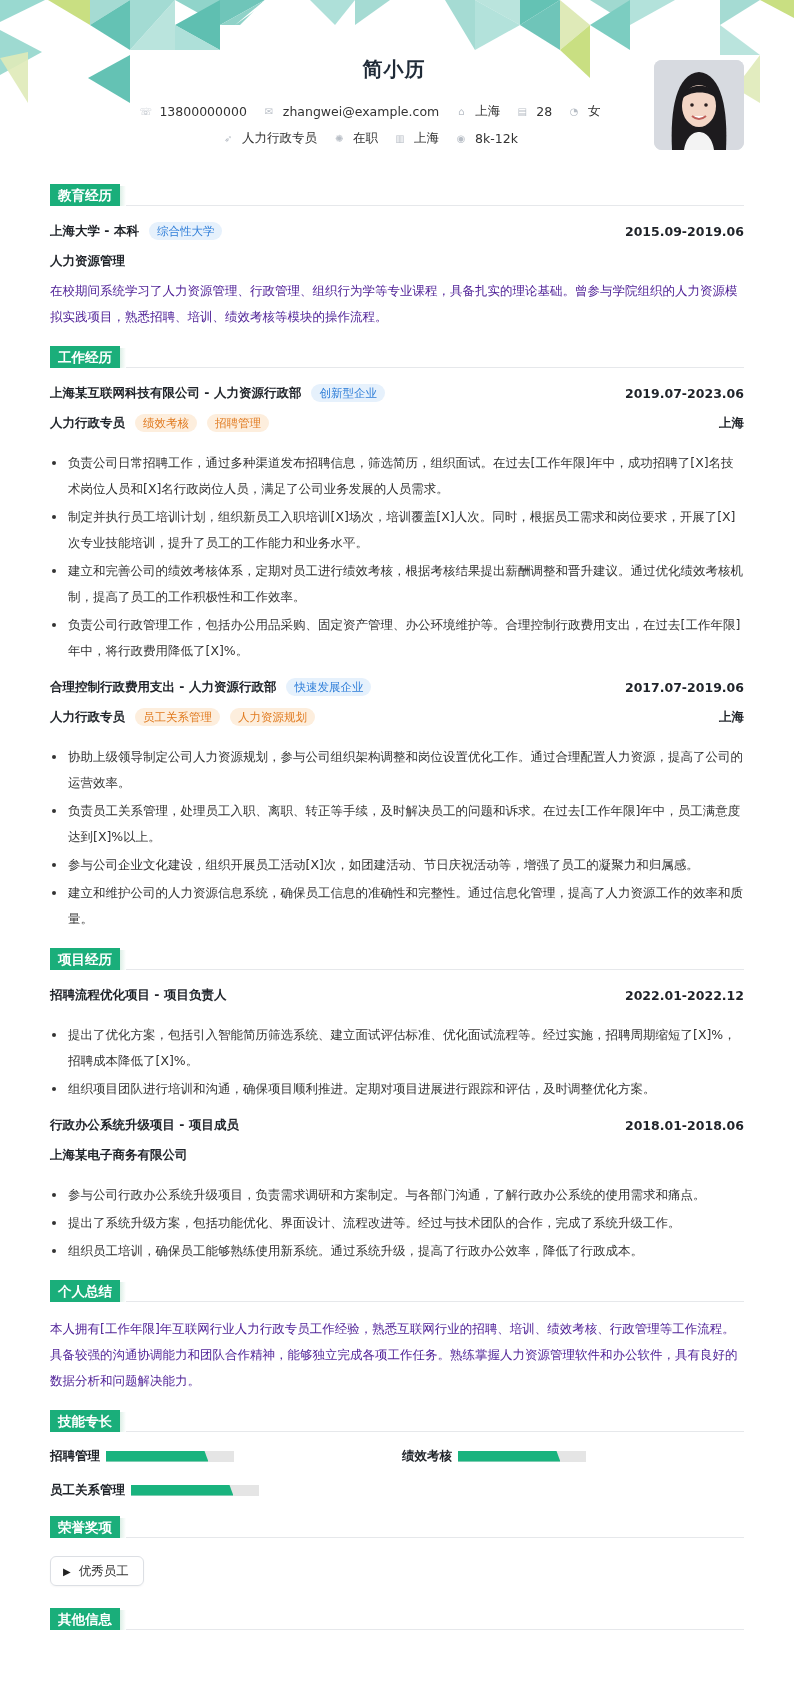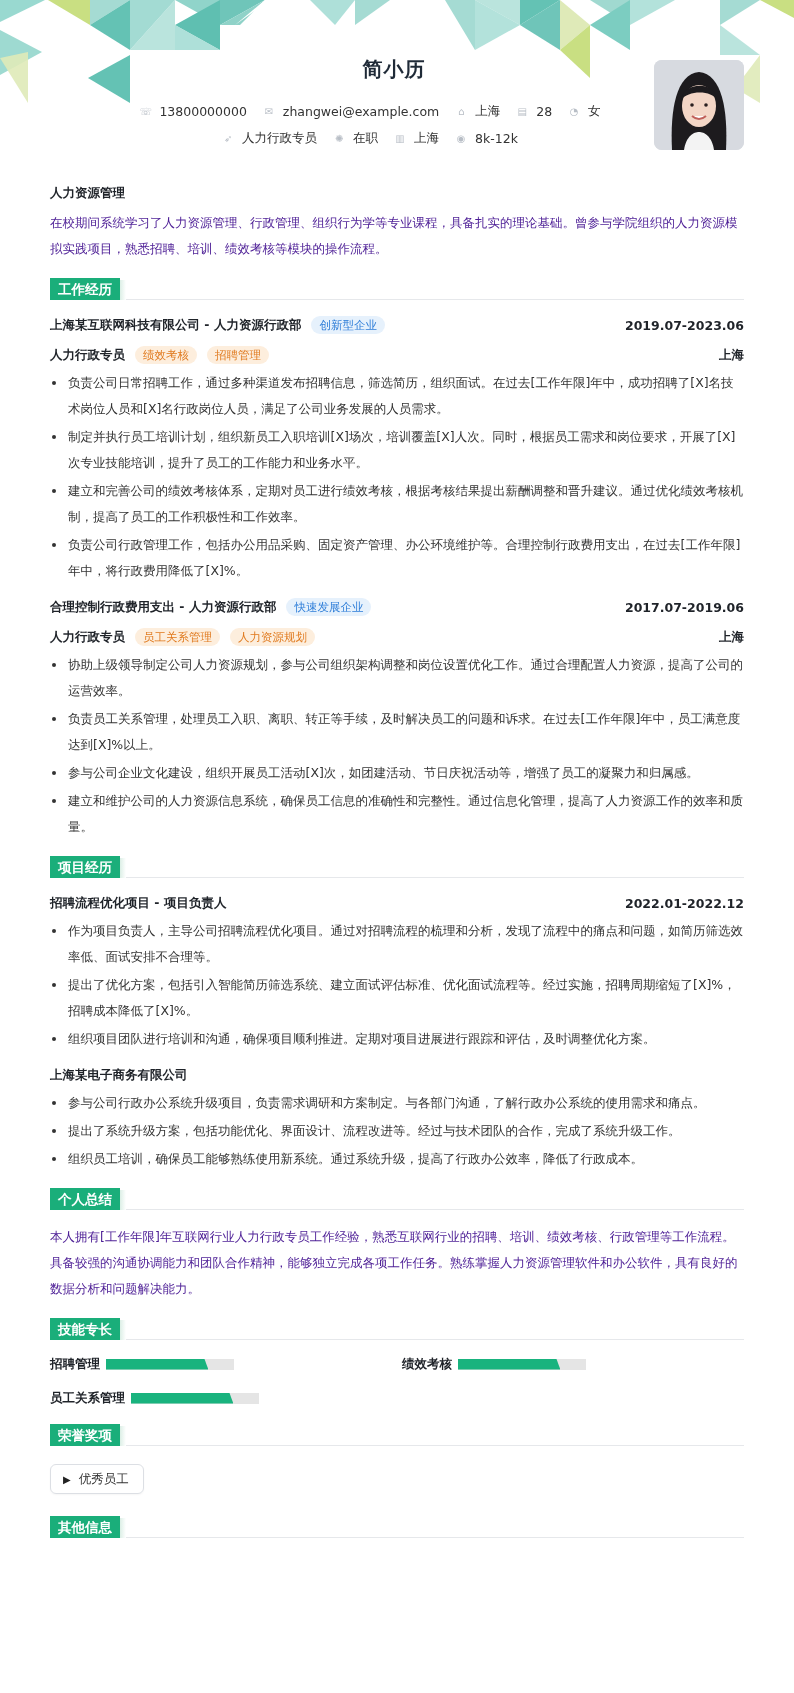--- a/index.html
+++ b/index.html
@@ -51,21 +51,21 @@
   .row + .row { margin-top: 8px; }
   .title { font-weight: bold; font-size: 12.5px; color: #1f2329; display: flex; align-items: center; }
   .date { font-weight: bold; font-size: 12.5px; color: #1f2329; }
   .tag {
     display: inline-block; font-size: 11.5px; font-weight: normal; padding: 0 8px; height: 18px; line-height: 18px;
     border-radius: 9px; margin-left: 10px;
   }
   .tag.blue { background: #e6f1fc; color: #2f7ed8; }
   .tag.orange { background: #fdeedd; color: #e07a1f; }
   .para { font-size: 12.5px; line-height: 26px; color: #4c1d95; margin-top: 6px; }
-  ul.bullets { list-style: none; margin-top: 4px; }
+  ul.bullets { list-style: none; margin-top: 16px; }
   ul.bullets li {
     position: relative; padding-left: 18px; font-size: 12.5px; line-height: 26px; color: #333; margin-bottom: 2px;
   }
   ul.bullets li::before {
     content: ""; position: absolute; left: 2px; top: 11px; width: 4px; height: 4px; border-radius: 50%; background: #333;
   }
 
   .skills { display: grid; grid-template-columns: 352px 352px; row-gap: 14px; column-gap: 0; }
   .skill { display: flex; align-items: center; height: 20px; }
   .skill-name { font-size: 12.5px; font-weight: bold; color: #1f2329; margin-right: 6px; white-space: nowrap; }
@@ -173,21 +173,31 @@
         <circle cx="38" cy="45" r="1.8" fill="#2a2020"></circle>
         <circle cx="52" cy="45" r="1.8" fill="#2a2020"></circle>
         <path d="M30,90 C32,76 40,72 45,72 C50,72 58,76 60,90 Z" fill="#f3f3f3"></path>
       </svg>
     </div>
   </header>
 
   <main class="content">
 
     <section class="section">
-      <div class="entry">
+      <div class="sec-head">
+        <div class="sec-title">教育经历</div>
+      </div>
+      <div class="entry">
+        <div class="row">
+          <div class="title">
+            <span>上海大学 - 本科</span>
+            <span class="tag blue">综合性大学</span>
+          </div>
+          <div class="date">2015.09-2019.06</div>
+        </div>
         <div class="row">
           <div class="title">人力资源管理</div>
         </div>
         <div class="para">在校期间系统学习了人力资源管理、行政管理、组织行为学等专业课程，具备扎实的理论基础。曾参与学院组织的人力资源模拟实践项目，熟悉招聘、培训、绩效考核等模块的操作流程。</div>
       </div>
     </section>
 
     <section class="section">
       <div class="sec-head">
         <div class="sec-title">工作经历</div>
@@ -246,27 +256,30 @@
       <div class="sec-head">
         <div class="sec-title">项目经历</div>
       </div>
 
       <div class="entry">
         <div class="row">
           <div class="title">招聘流程优化项目 - 项目负责人</div>
           <div class="date">2022.01-2022.12</div>
         </div>
         <ul class="bullets">
-          <li>作为项目负责人，主导公司招聘流程优化项目。通过对招聘流程的梳理和分析，发现了流程中的痛点和问题，如简历筛选效率低、面试安排不合理等。</li>
           <li>提出了优化方案，包括引入智能简历筛选系统、建立面试评估标准、优化面试流程等。经过实施，招聘周期缩短了[X]%，招聘成本降低了[X]%。</li>
           <li>组织项目团队进行培训和沟通，确保项目顺利推进。定期对项目进展进行跟踪和评估，及时调整优化方案。</li>
         </ul>
       </div>
 
       <div class="entry">
+        <div class="row">
+          <div class="title">行政办公系统升级项目 - 项目成员</div>
+          <div class="date">2018.01-2018.06</div>
+        </div>
         <div class="row">
           <div class="title">上海某电子商务有限公司</div>
         </div>
         <ul class="bullets">
           <li>参与公司行政办公系统升级项目，负责需求调研和方案制定。与各部门沟通，了解行政办公系统的使用需求和痛点。</li>
           <li>提出了系统升级方案，包括功能优化、界面设计、流程改进等。经过与技术团队的合作，完成了系统升级工作。</li>
           <li>组织员工培训，确保员工能够熟练使用新系统。通过系统升级，提高了行政办公效率，降低了行政成本。</li>
         </ul>
       </div>
     </section>

